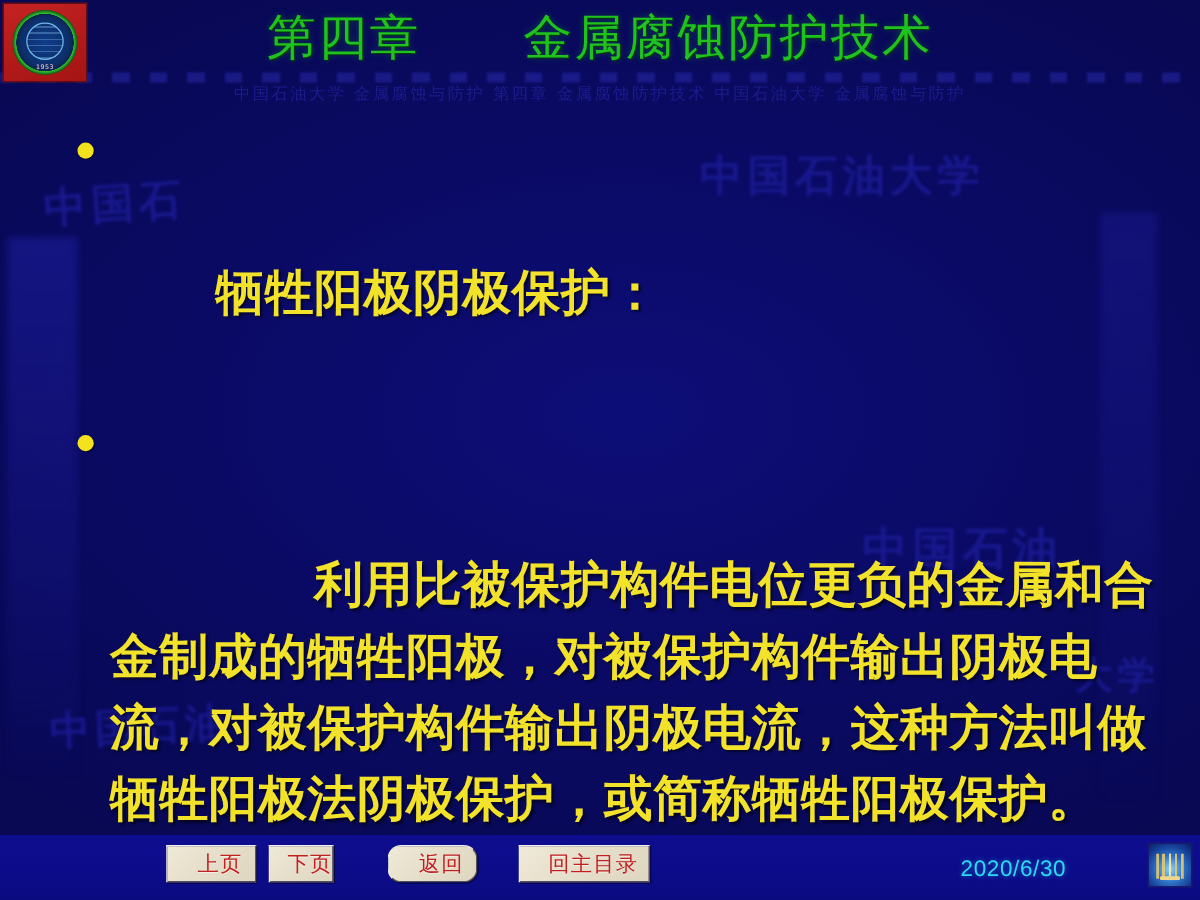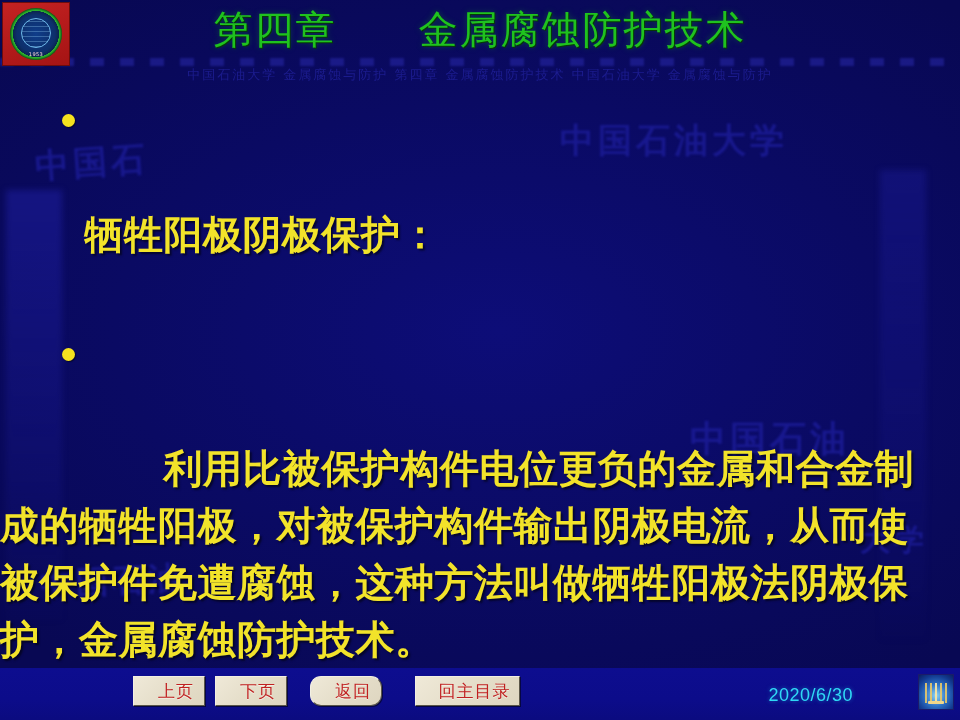--- a/index.html
+++ b/index.html
@@ -88,21 +88,21 @@
   #body{
     position:absolute;left:0;top:80px;width:960px;height:560px;
   }
   .para{
     position:relative;
     color:#f2e32a;
     font-family:"DejaVu Sans","Liberation Sans",sans-serif;
     font-size:39px;font-weight:bold;line-height:57px;
     letter-spacing:.5px;
     text-shadow:2px 2px 2px rgba(0,0,0,.55);
-    padding-right:24px;
+    padding-left:88px;padding-right:24px;
     white-space:pre-wrap;
     word-break:break-all;
   }
   .para .bullet{
     position:absolute;left:62px;top:22px;
     width:13px;height:13px;border-radius:50%;
     background:#f5e21f;box-shadow:1px 1px 1px rgba(0,0,0,.5);
   }
   .p1{margin-top:12px;}
   .p2{margin-top:6px;}
@@ -132,21 +132,21 @@
   }
   .navbtn .lbl{
     position:absolute;left:0;right:0;top:50%;transform:translateY(-50%);
     text-align:center;padding-left:14px;
     color:#c02020;font-size:17px;font-weight:normal;letter-spacing:1px;
     font-family:"DejaVu Sans","Liberation Sans",sans-serif;
     text-shadow:0 1px 0 rgba(255,255,255,.5);
     white-space:nowrap;
   }
   #btn-prev{left:133px;width:72px;}
-  #btn-next{left:215px;width:72px;}
+  #btn-next{left:215px;width:52px;}
   #btn-back{left:310px;width:72px;border-radius:11px;}
   #btn-home{left:415px;width:105px;}
 
   #date{
     position:absolute;right:107px;top:17px;
     color:#2fd8f5;font-size:18px;letter-spacing:.5px;
     font-family:Liberation Sans, sans-serif;
     text-shadow:0 0 4px rgba(40,200,240,.5);
   }
   #pagenum{
@@ -203,21 +203,21 @@
 
   <div id="body">
 
     <div class="para p1">
       <span class="bullet"></span>
       <span>牺牲阳极阴极保护：</span>
     </div>
 
     <div class="para p2">
       <span class="bullet"></span>
-      <span>　　利用比被保护构件电位更负的金属和合金制成的牺牲阳极，对被保护构件输出阴极电流，从而使被保护件免遭腐蚀，这种方法叫做牺牲阳极法阴极保护，金属腐蚀防护技术。</span>
+      <span>　　利用比被保护构件电位更负的金属和合金制成的牺牲阳极，对被保护构件输出阴极电流，对被保护构件输出阴极电流，这种方法叫做牺牲阳极法阴极保护，或简称牺牲阳极保护。</span>
     </div>
 
   </div>
 
   <div id="footer">
 
     <div class="navbtn" id="btn-prev">
       <span class="fan"></span>
       <span class="lbl">上页</span>
     </div>

